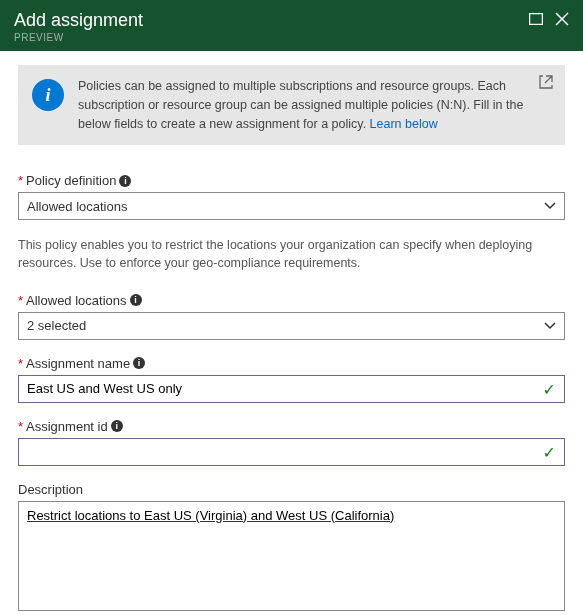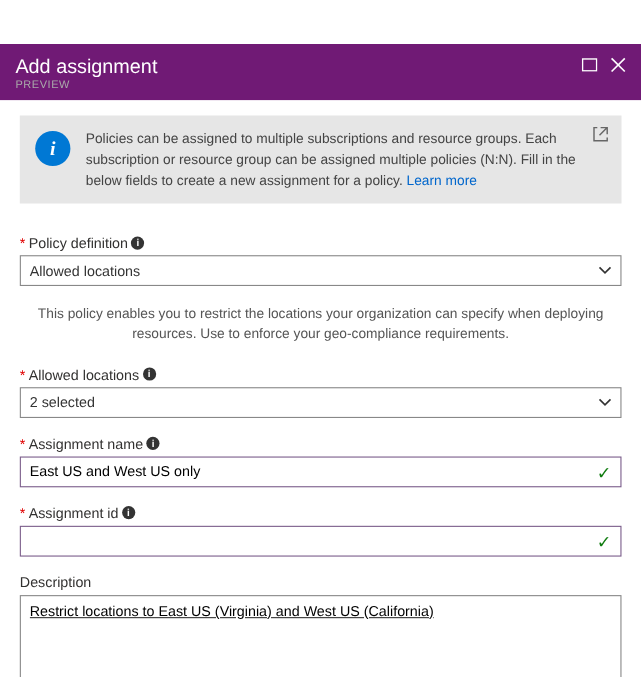--- a/index.html
+++ b/index.html
@@ -1,17 +1,17 @@
 <!DOCTYPE html>
 <html><head>
   <meta charset="utf-8">
   <style>
     * { box-sizing: border-box; margin: 0; padding: 0; }
     body { font-family: "Segoe UI", Arial, sans-serif; font-size: 13px; color: #333; background: #fff; width: 583px; }
-    .header { background: #701a75; color: #fff; padding: 10px 14px 8px; display: flex; align-items: flex-start; margin-top: 40px; }
+    .header { background: #14532d; color: #fff; padding: 10px 14px 8px; display: flex; align-items: flex-start; }
     .header-text { flex: 1; }
     .header-title { font-size: 18px; font-weight: 400; }
     .header-sub { font-size: 10px; color: #aaa; letter-spacing: 0.5px; margin-top: 1px; }
     .header-icons { display: flex; gap: 12px; align-items: center; margin-top: 2px; }
     .window-btn svg { display: block; }
     .content { padding: 14px 18px 20px; }
     .info-box { background: #e6e6e6; display: flex; align-items: flex-start; padding: 12px 14px; gap: 14px; position: relative; margin-bottom: 28px; }
     .info-icon-circle { width: 32px; height: 32px; border-radius: 50%; background: #0078d4; color: #fff; display: flex; align-items: center; justify-content: center; flex-shrink: 0; font-family: Georgia, serif; font-style: italic; font-weight: bold; font-size: 18px; margin-top: 2px; }
     .info-text { font-size: 12.5px; color: #444; line-height: 1.5; padding-right: 18px; }
     .info-link { color: #0066cc; text-decoration: none; cursor: pointer; }
@@ -22,21 +22,21 @@
     .help-icon { width: 12px; height: 12px; border-radius: 50%; background: #333; color: #fff; font-size: 9px; display: inline-flex; align-items: center; justify-content: center; font-weight: bold; font-style: normal; font-family: Arial; cursor: help; }
     .select-box, .input-box, .textarea-box {
       width: 100%; border: 1px solid #888; padding: 6px 8px; font-size: 13px; font-family: inherit; background: #fff;
       display: flex; align-items: center; justify-content: space-between; cursor: pointer;
     }
     .select-box { height: 28px; }
     .input-box { height: 28px; cursor: text; border-color: #7a5c8a; position: relative; }
     .textarea-box { height: 110px; align-items: flex-start; cursor: text; resize: none; text-decoration: underline; }
     .chevron { font-size: 12px; }
     .valid-check { color: #107c10; font-size: 16px; position: absolute; right: 8px; top: 4px; }
-    .desc-text { font-size: 12.5px; color: #555; line-height: 1.45; margin-bottom: 20px; text-align: center; }
+    .desc-text { font-size: 12.5px; color: #555; line-height: 1.45; margin-bottom: 20px; }
     .input-value { flex: 1; border: none; outline: none; font-size: 13px; font-family: inherit; background: transparent; }
     textarea.input-value { resize: none; height: 100%; }
   </style>
 </head>
 <body>
 
 <div class="header">
   <div class="header-text">
     <div class="header-title">Add assignment</div>
     <div class="header-sub">PREVIEW</div>
@@ -54,21 +54,21 @@
         </svg>
     </span>
   </div>
 </div>
 
 <div class="content">
 
   <div class="info-box">
     <div class="info-icon-circle">i</div>
     <div class="info-text">
-      <span>Policies can be assigned to multiple subscriptions and resource groups. Each subscription or resource group can be assigned multiple policies (N:N).  Fill in the below fields to create a new assignment for a policy.  </span><a class="info-link">Learn more</a>
+      <span>Policies can be assigned to multiple subscriptions and resource groups. Each subscription or resource group can be assigned multiple policies (N:N).  Fill in the below fields to create a new assignment for a policy.  </span><a class="info-link">Learn below</a>
     </div>
     <span class="info-external">
       <svg width="14" height="14" viewBox="0 0 14 14">
           <path d="M4 1 H1 V13 H13 V10 M7 1 H13 V7 M13 1 L6 8" fill="none" stroke="#666" stroke-width="1.3"></path>
         </svg>
     </span>
   </div>
 
   <div class="field">
     <div class="label-row">

